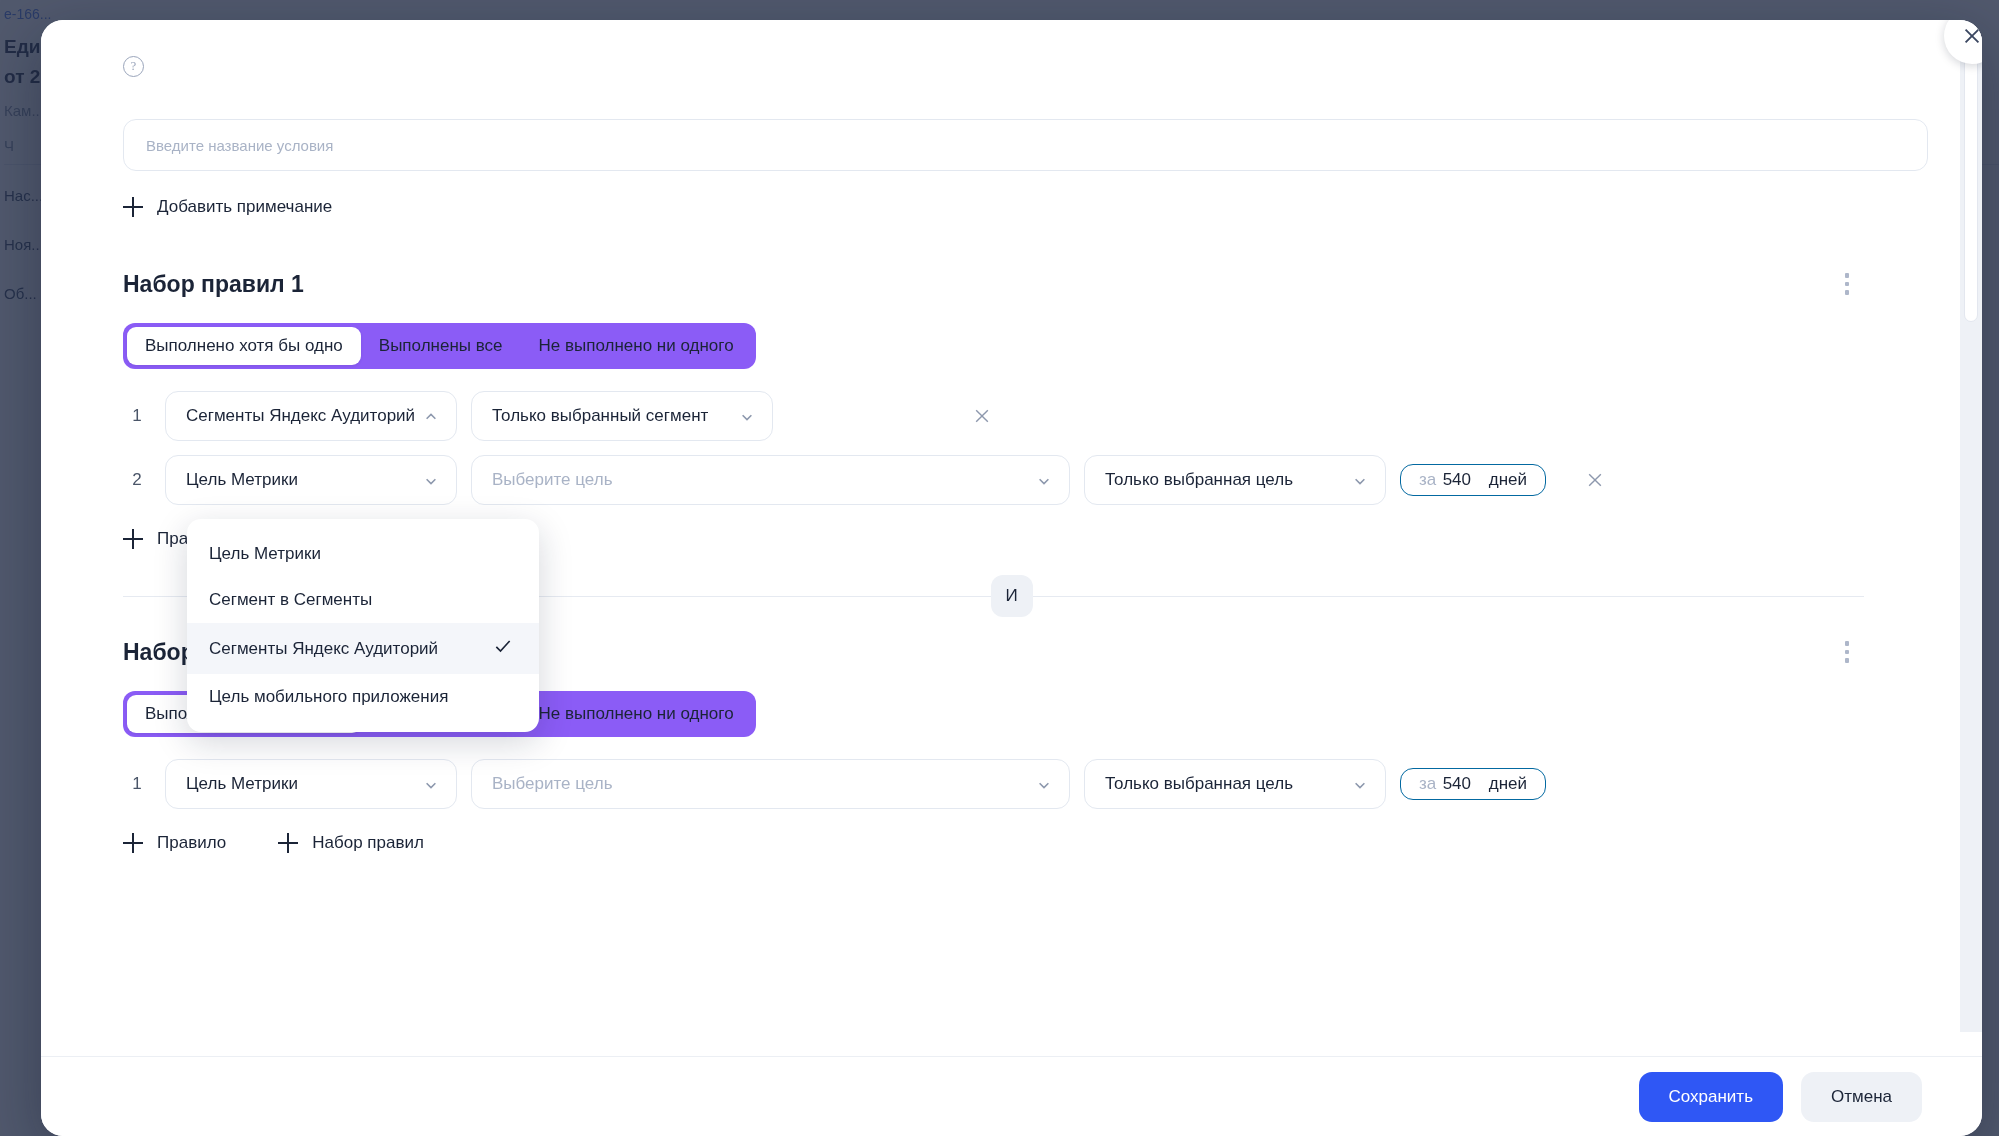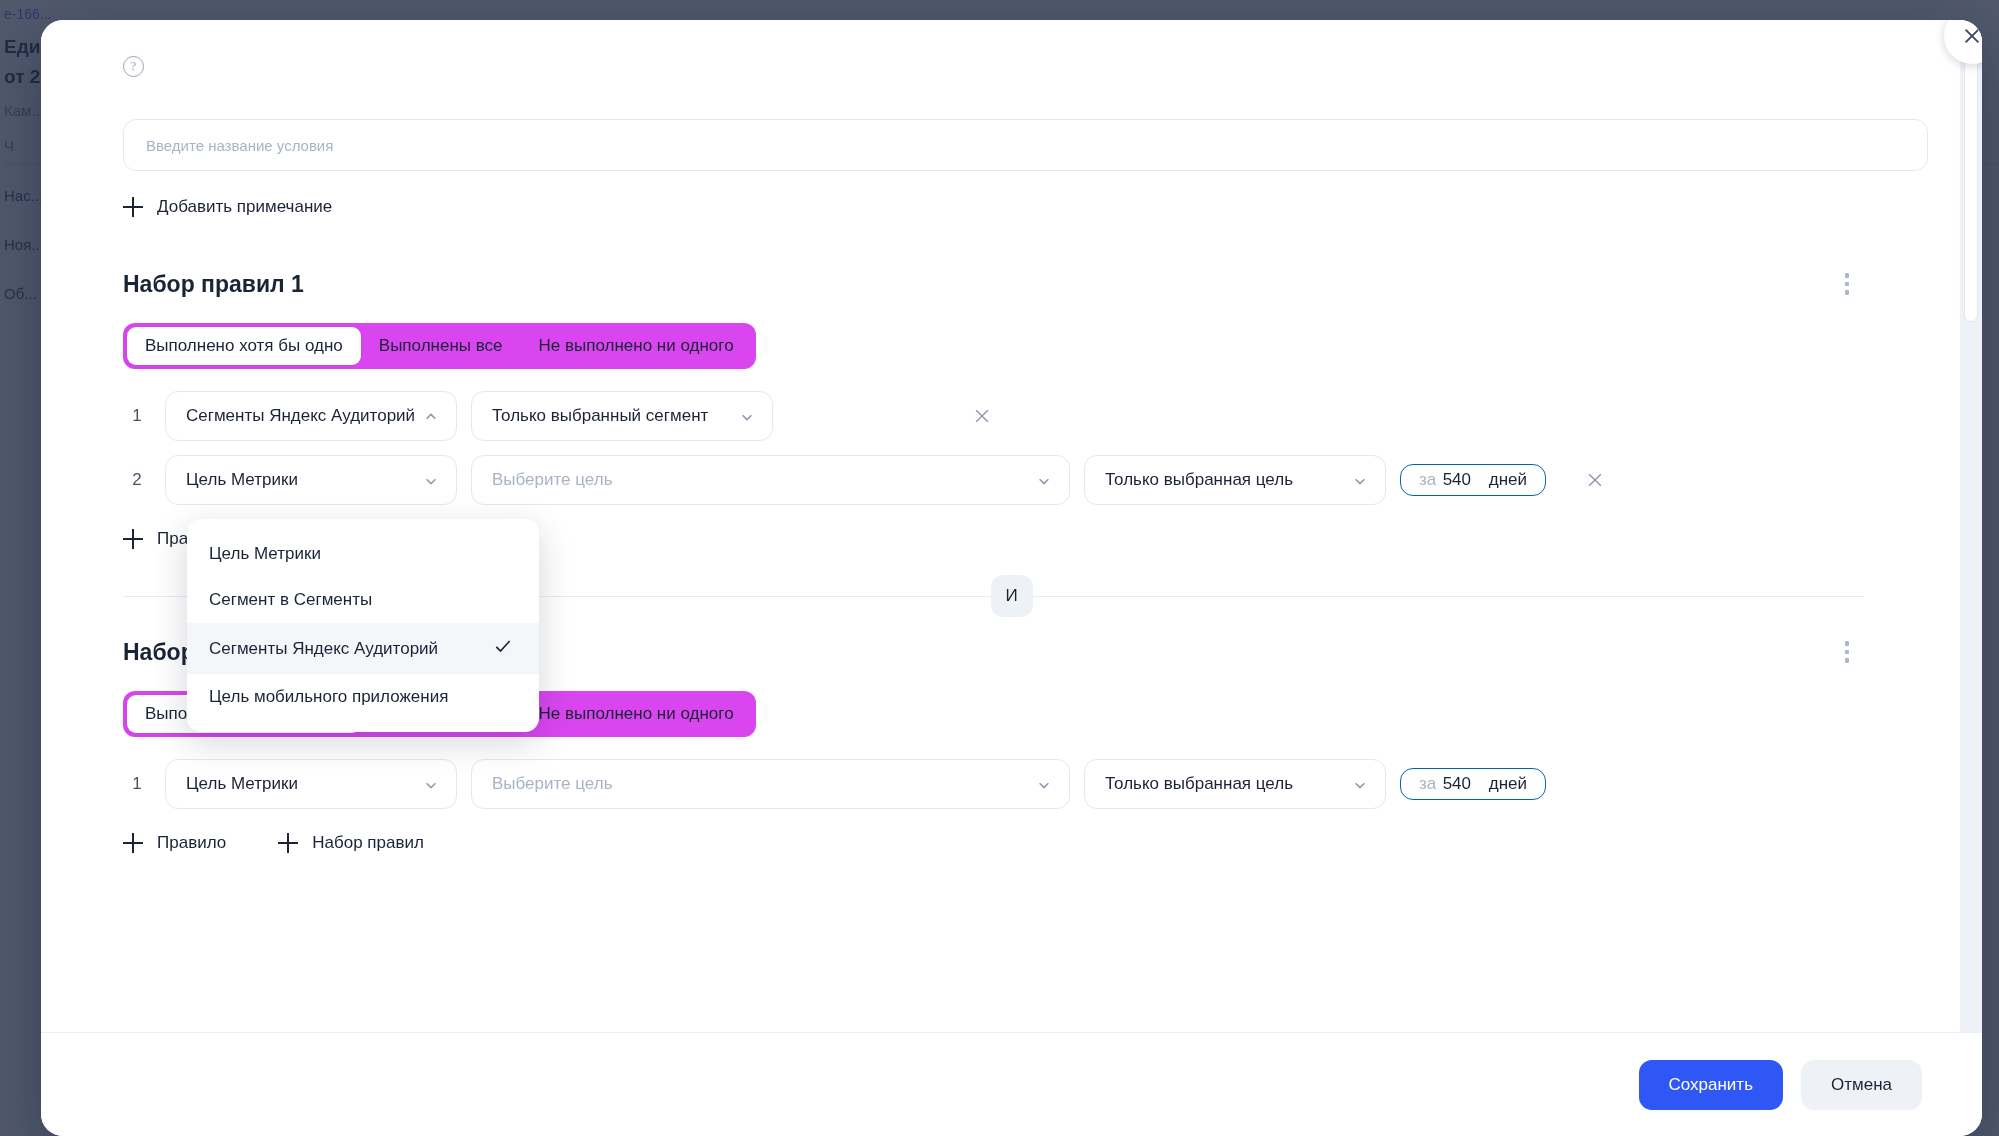--- a/index.html
+++ b/index.html
@@ -120,21 +120,21 @@
   .kebab {
     width: 34px; height: 34px; display: flex; flex-direction: column;
     align-items: center; justify-content: center; gap: 4px; cursor: pointer;
     margin-right: 36px;
   }
   .kebab i { width: 4.5px; height: 4.5px; border-radius: 1px; background: #aeb7ca; display: block; }
 
   
   .segmented {
     display: inline-flex; align-items: center;
-    background: #d946ef; border-radius: 12px; padding: 4px;
+    background: #8b5cf6; border-radius: 12px; padding: 4px;
     margin-bottom: 22px;
   }
   .seg {
     padding: 9px 18px; font-size: 17px; color: #1b2437;
     border-radius: 9px; cursor: pointer; white-space: nowrap;
     background: transparent; border: none;
     font-family: "Liberation Sans", sans-serif;
   }
   .seg.active { background: #ffffff; box-shadow: 0 1px 3px rgba(20,30,60,.10); }
 
@@ -220,21 +220,21 @@
     display: flex; align-items: center; justify-content: space-between;
     padding: 13px 26px 13px 22px;
     font-size: 17px; color: #1b2437; cursor: pointer;
     white-space: nowrap;
   }
   .dd-item.selected { background: #f4f6fa; }
   .dd-check svg { width: 20px; height: 20px; stroke: #1b2437; stroke-width: 2; fill: none; }
 
   
   .footer {
-    position: absolute; left: 0; right: 0; bottom: 0; height: 104px;
+    position: absolute; left: 0; right: 0; bottom: 0; height: 80px;
     background: #ffffff;
     border-top: 1px solid #eceff4;
     display: flex; align-items: center; justify-content: flex-end;
     gap: 18px;
     padding-right: 60px;
   }
   .btn {
     height: 50px; padding: 0 30px; border-radius: 13px;
     font-size: 17px; border: none; cursor: pointer;
     font-family: "Liberation Sans", sans-serif;

